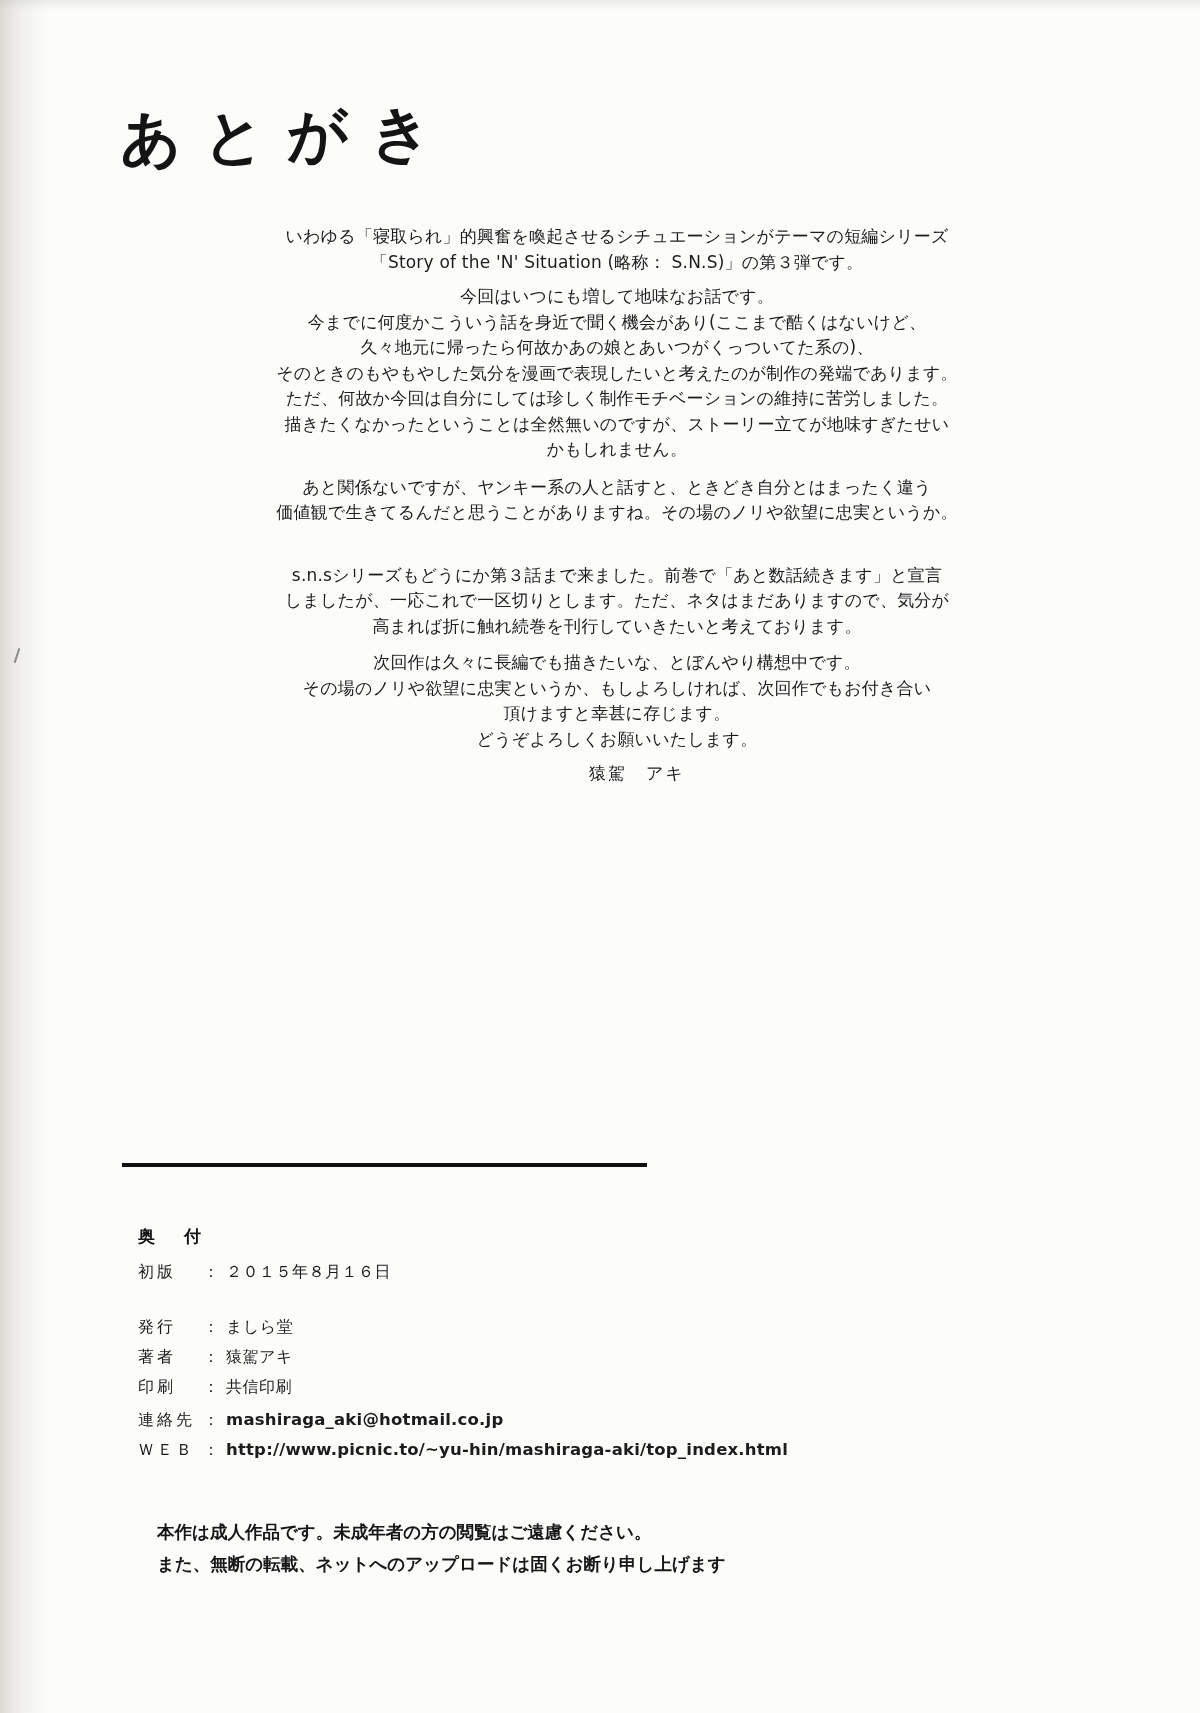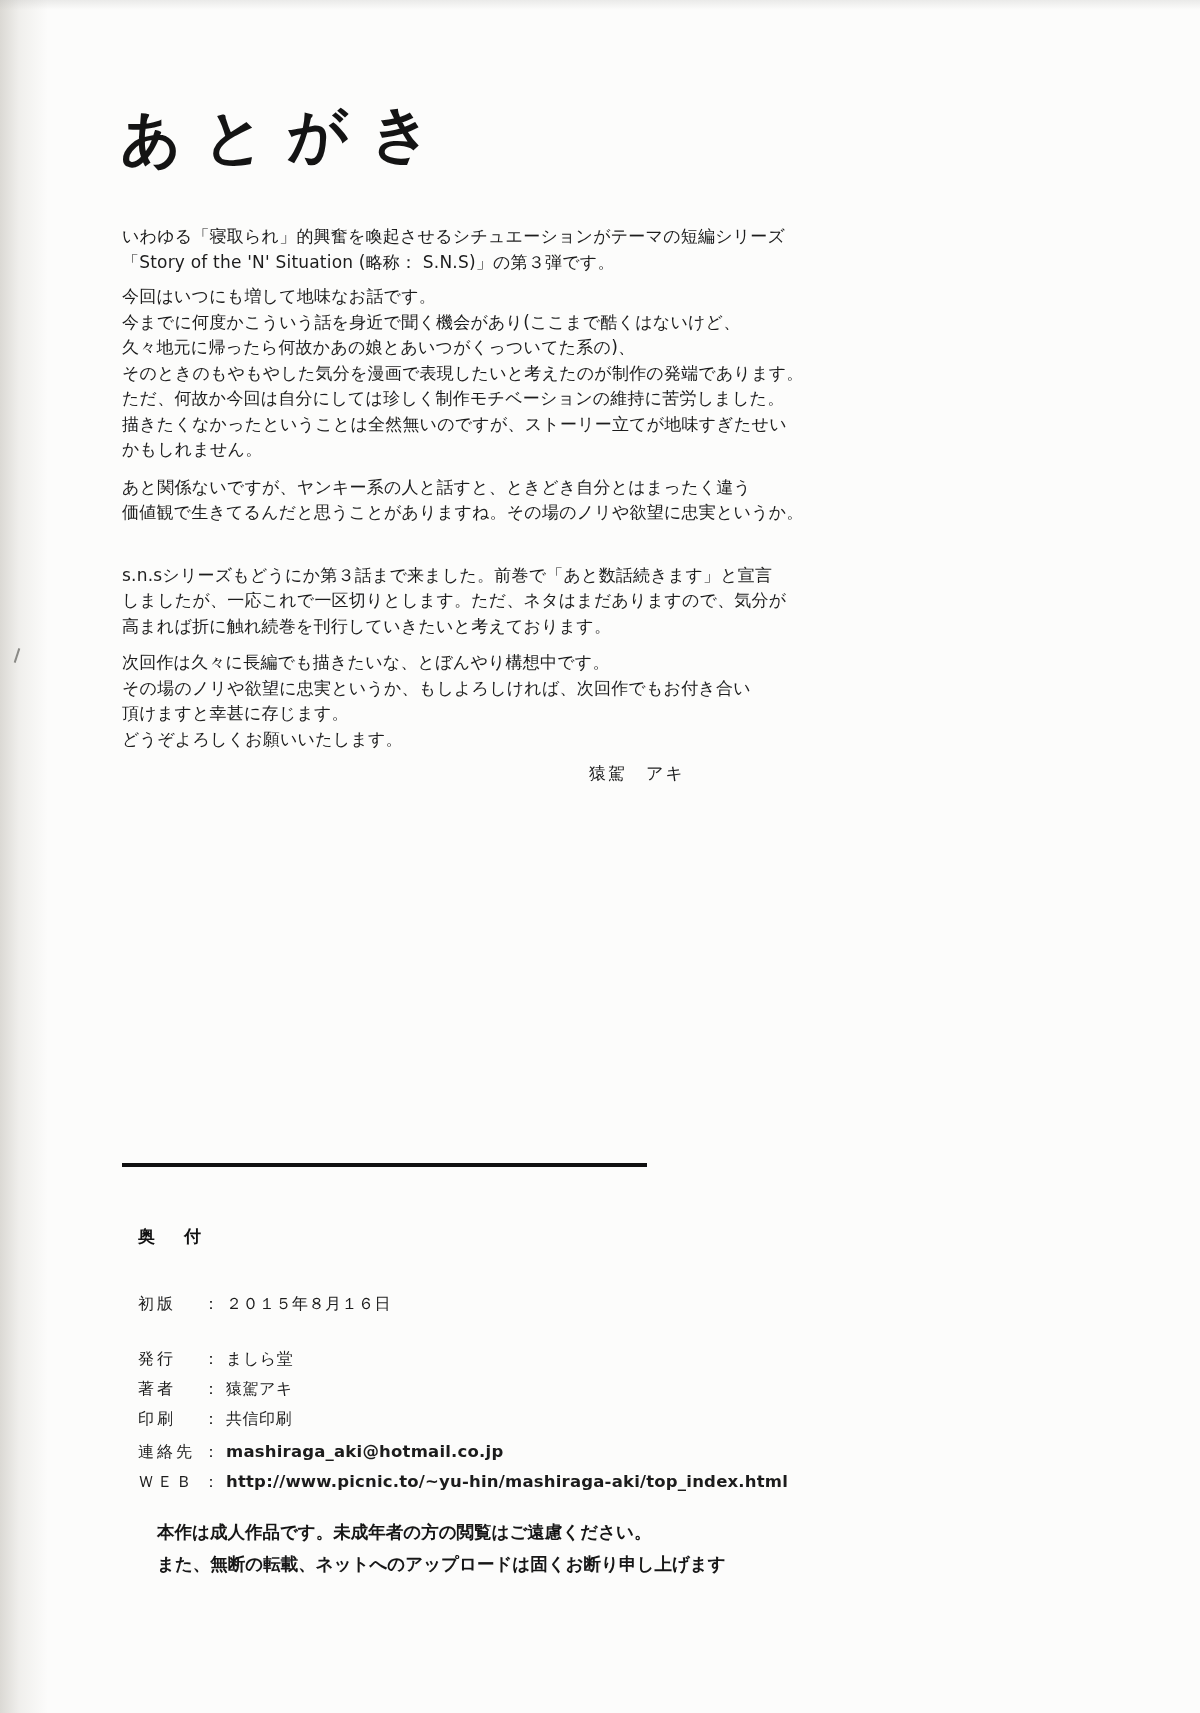--- a/index.html
+++ b/index.html
@@ -51,21 +51,21 @@
     white-space: nowrap;
   }
   .afterword {
     position: absolute;
     left: 122px; top: 224px;
     width: 990px;
     font-size: 17px;
     line-height: 25.5px;
     letter-spacing: 0.2px;
   }
-  .para { margin: 0 0 9px 0; }
+  .para { margin: 0 0 9px 0; text-align: center; }
   .para.p2 { margin-bottom: 12px; }
   .para.p3 { margin-bottom: 37px; }
   .para.p4 { margin-bottom: 11px; }
   .para.p5 { }
   .line { white-space: nowrap; }
   .signature {
     padding-left: 40px;
     font-size: 17px;
     letter-spacing: 2px;
     text-align: center;
@@ -79,21 +79,21 @@
   .colophon {
     position: absolute;
     left: 138px; top: 1226px;
     font-size: 16px;
     line-height: 20px;
   }
   .colophon-heading {
     font-size: 17px;
     font-weight: 700;
     letter-spacing: 6px;
-    margin-bottom: 48px;
+    margin-bottom: 16px;
     color: #111;
   }
   .crow { display: flex; margin-bottom: 10px; align-items: baseline; }
   .crow.first { margin-bottom: 35px; }
   .crow.gap-before { margin-top: 13px; }
   .crow .label {
     min-width: 58px;
     letter-spacing: 3px;
     white-space: nowrap;
   }

